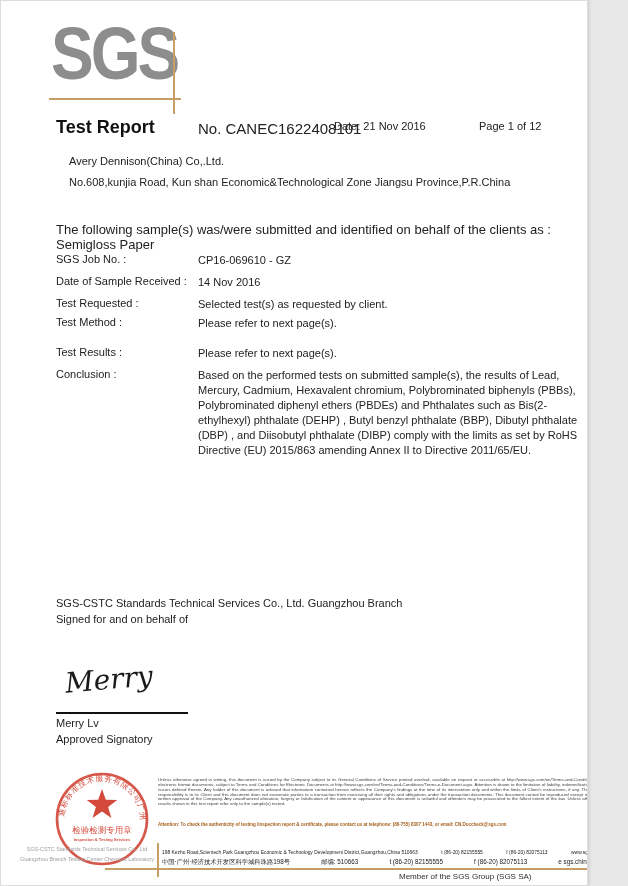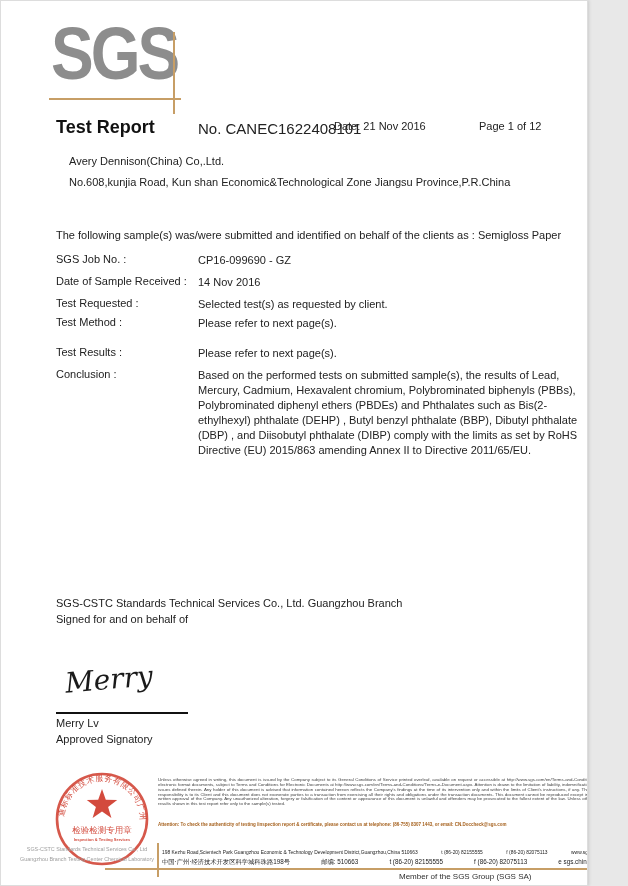--- a/index.html
+++ b/index.html
@@ -14,21 +14,21 @@
     letter-spacing:-3px;line-height:1;transform:scaleY(1.15);transform-origin:top left;}
   .logo-hline{left:48px;top:97px;width:132px;height:2px;background:#c79e66;}
   .logo-vline{left:172px;top:31px;width:2px;height:82px;background:#c79e66;}
   
   .doc-title{left:55px;top:116px;font-size:18px;font-weight:bold;color:#111;}
   .report-no{left:197px;top:119px;font-size:15px;}
   .report-date{left:333px;top:119px;font-size:11px;}
   .report-page{left:478px;top:119px;font-size:11px;}
   
   .client{left:55px;top:150px;font-size:11px;line-height:21px;width:540px;margin-left:13px;}
-  .sample-stm{left:55px;top:228px;font-size:11px;width:540px;}
+  .sample-stm{left:55px;top:221px;font-size:13px;width:540px;}
   
   .info{left:55px;top:252px;width:525px;font-size:11px;}
   .irow{display:flex;margin-bottom:7px;}
   .irow .lbl{width:142px;flex:none;}
   .irow .val{flex:1;line-height:15px;}
   .irow.gap-sm{margin-top:-3px;}
   .irow.gap-lg{margin-top:15px;}
   .irow .para{width:392px;}
   
   .signed1{left:55px;top:594px;font-size:11px;line-height:16px;width:500px;}
@@ -71,21 +71,21 @@
   <div class="abs client">
     <div>Avery Dennison(China) Co,.Ltd.</div>
     <div>No.608,kunjia Road, Kun shan Economic&amp;Technological Zone Jiangsu Province,P.R.China</div>
   </div>
 
   <div class="abs sample-stm">The following sample(s) was/were submitted and identified on behalf of the clients as : Semigloss Paper</div>
 
   <div class="abs info">
     <div class="irow">
       <span class="lbl">SGS Job No. :</span>
-      <span class="val">CP16-099690 - GZ</span>
+      <span class="val">CP16-069610 - GZ</span>
     </div>
     <div class="irow">
       <span class="lbl">Date of Sample Received :</span>
       <span class="val">14 Nov 2016</span>
     </div>
     <div class="irow">
       <span class="lbl">Test Requested :</span>
       <span class="val">Selected test(s) as requested by client.</span>
     </div>
     <div class="irow gap-sm">

